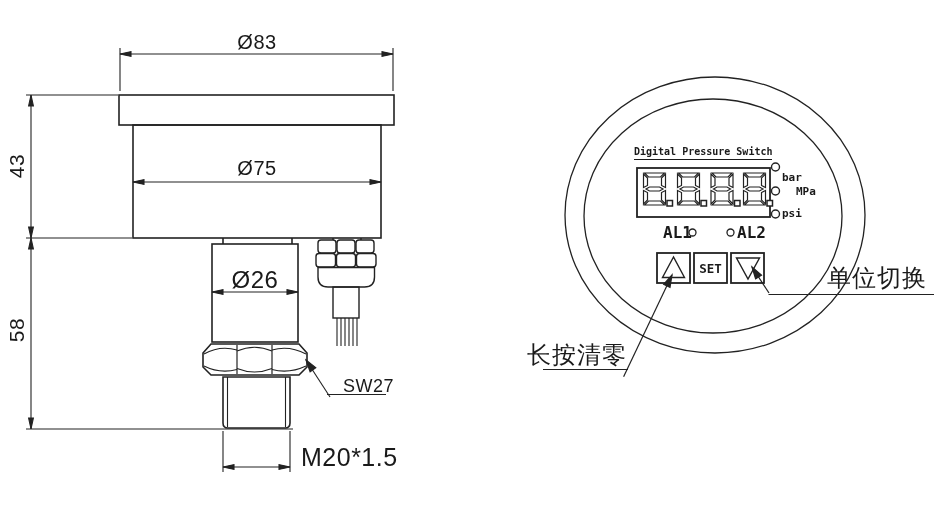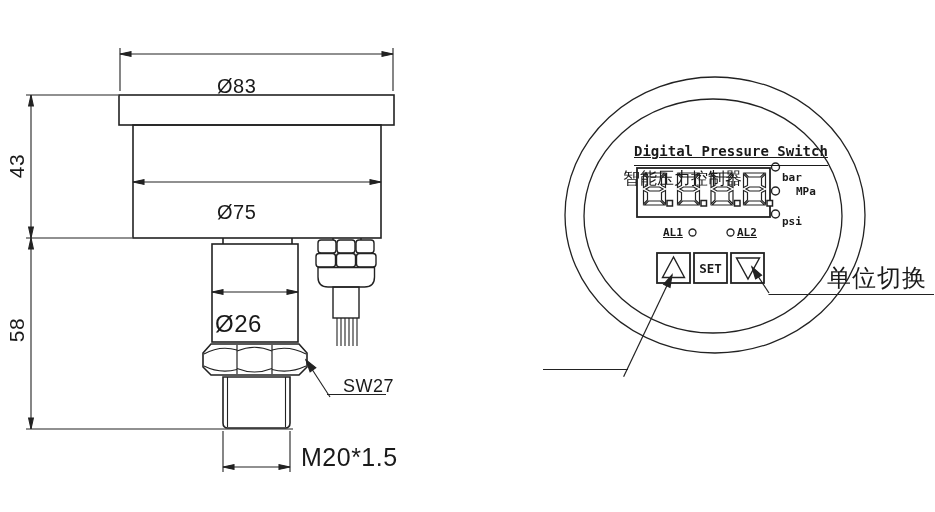--- a/index.html
+++ b/index.html
@@ -3,27 +3,27 @@
 <meta charset="utf-8">
 <style>
   html,body{margin:0;padding:0;background:#fff;}
   #stage{
     position:relative;width:935px;height:512px;background:#ffffff;
     font-family:"Liberation Sans",sans-serif;color:#1a1a1a;overflow:hidden;
   }
   #stage svg{position:absolute;left:0;top:0;}
   .lbl{position:absolute;white-space:nowrap;color:#1a1a1a;}
   .dim{font-size:20px;line-height:22px;letter-spacing:0.5px;}
-  .dim-c{text-align:left;margin-top:44px;}
+  .dim-c{text-align:center;}
   .rot{transform:rotate(-90deg);transform-origin:center center;text-align:center;}
   .mono{font-family:"DejaVu Sans Mono","Liberation Mono",monospace;font-weight:bold;}
   .cn{font-family:"Liberation Sans",sans-serif;}
-  .title-en{font-size:14px;line-height:11px;border-bottom:1.5px solid #1a1a1a;padding-bottom:8px;letter-spacing:0px;text-decoration:underline;}
+  .title-en{font-size:10px;line-height:11px;border-bottom:1.5px solid #1a1a1a;padding-bottom:2px;letter-spacing:0px;}
   .unit-lbl{font-size:11px;line-height:11px;}
-  .al-lbl{font-size:11px;line-height:12px;text-decoration:underline;}
+  .al-lbl{font-size:16px;line-height:12px;}
   .set-btn-lbl{position:absolute;display:flex;align-items:center;justify-content:center;font-size:12.5px;}
   .ann{font-size:24px;line-height:26px;letter-spacing:1px;}
 </style>
 </head>
 <body>
 
 <div id="stage">
 
   <svg width="935" height="512" viewBox="0 0 935 512">
     <defs>
@@ -164,27 +164,27 @@
   </svg>
 
   <div class="lbl dim dim-c" style="left:217px;top:31px;width:80px;">Ø83</div>
   <div class="lbl dim dim-c" style="left:217px;top:157px;width:80px;">Ø75</div>
   <div class="lbl dim dim-c" style="left:215px;top:269px;width:80px;font-size:24px;">Ø26</div>
   <div class="lbl dim rot" style="left:-4px;top:154px;width:44px;height:24px;font-size:21px;">43</div>
   <div class="lbl dim rot" style="left:-4px;top:318px;width:44px;height:24px;font-size:21px;">58</div>
   <div class="lbl dim" style="left:330px;top:375px;font-size:18px;margin-left:13px;">SW27</div>
   <div class="lbl dim" style="left:301px;top:446px;font-size:25px;">M20*1.5</div>
 
-  <div class="lbl cn dim-c" style="left:623px;top:126px;width:160px;font-size:17px;line-height:18px;">智能压力控制器</div>
   <div class="lbl mono title-en" style="left:634px;top:146px;">Digital Pressure Switch</div>
 
   <div class="lbl mono unit-lbl" style="left:782px;top:162px;margin-top:10px;">bar</div>
   <div class="lbl mono unit-lbl" style="left:782px;top:186px;margin-left:14px;">MPa</div>
-  <div class="lbl mono unit-lbl" style="left:782px;top:208px;margin-top:8px;">psi</div>
+  <div class="lbl mono unit-lbl" style="left:782px;top:208px;">psi</div>
 
   <div class="lbl mono al-lbl" style="left:663px;top:227px;">AL1</div>
   <div class="lbl mono al-lbl" style="left:737px;top:227px;">AL2</div>
 
   <div class="lbl mono set-btn-lbl" style="left:694px;top:253px;width:33px;height:30px;">SET</div>
 
   <div class="lbl cn ann" style="left:827px;top:265px;">单位切换</div>
+  <div class="lbl cn ann" style="left:527px;top:342px;">长按清零</div>
 
 </div>
 
 </body></html>

